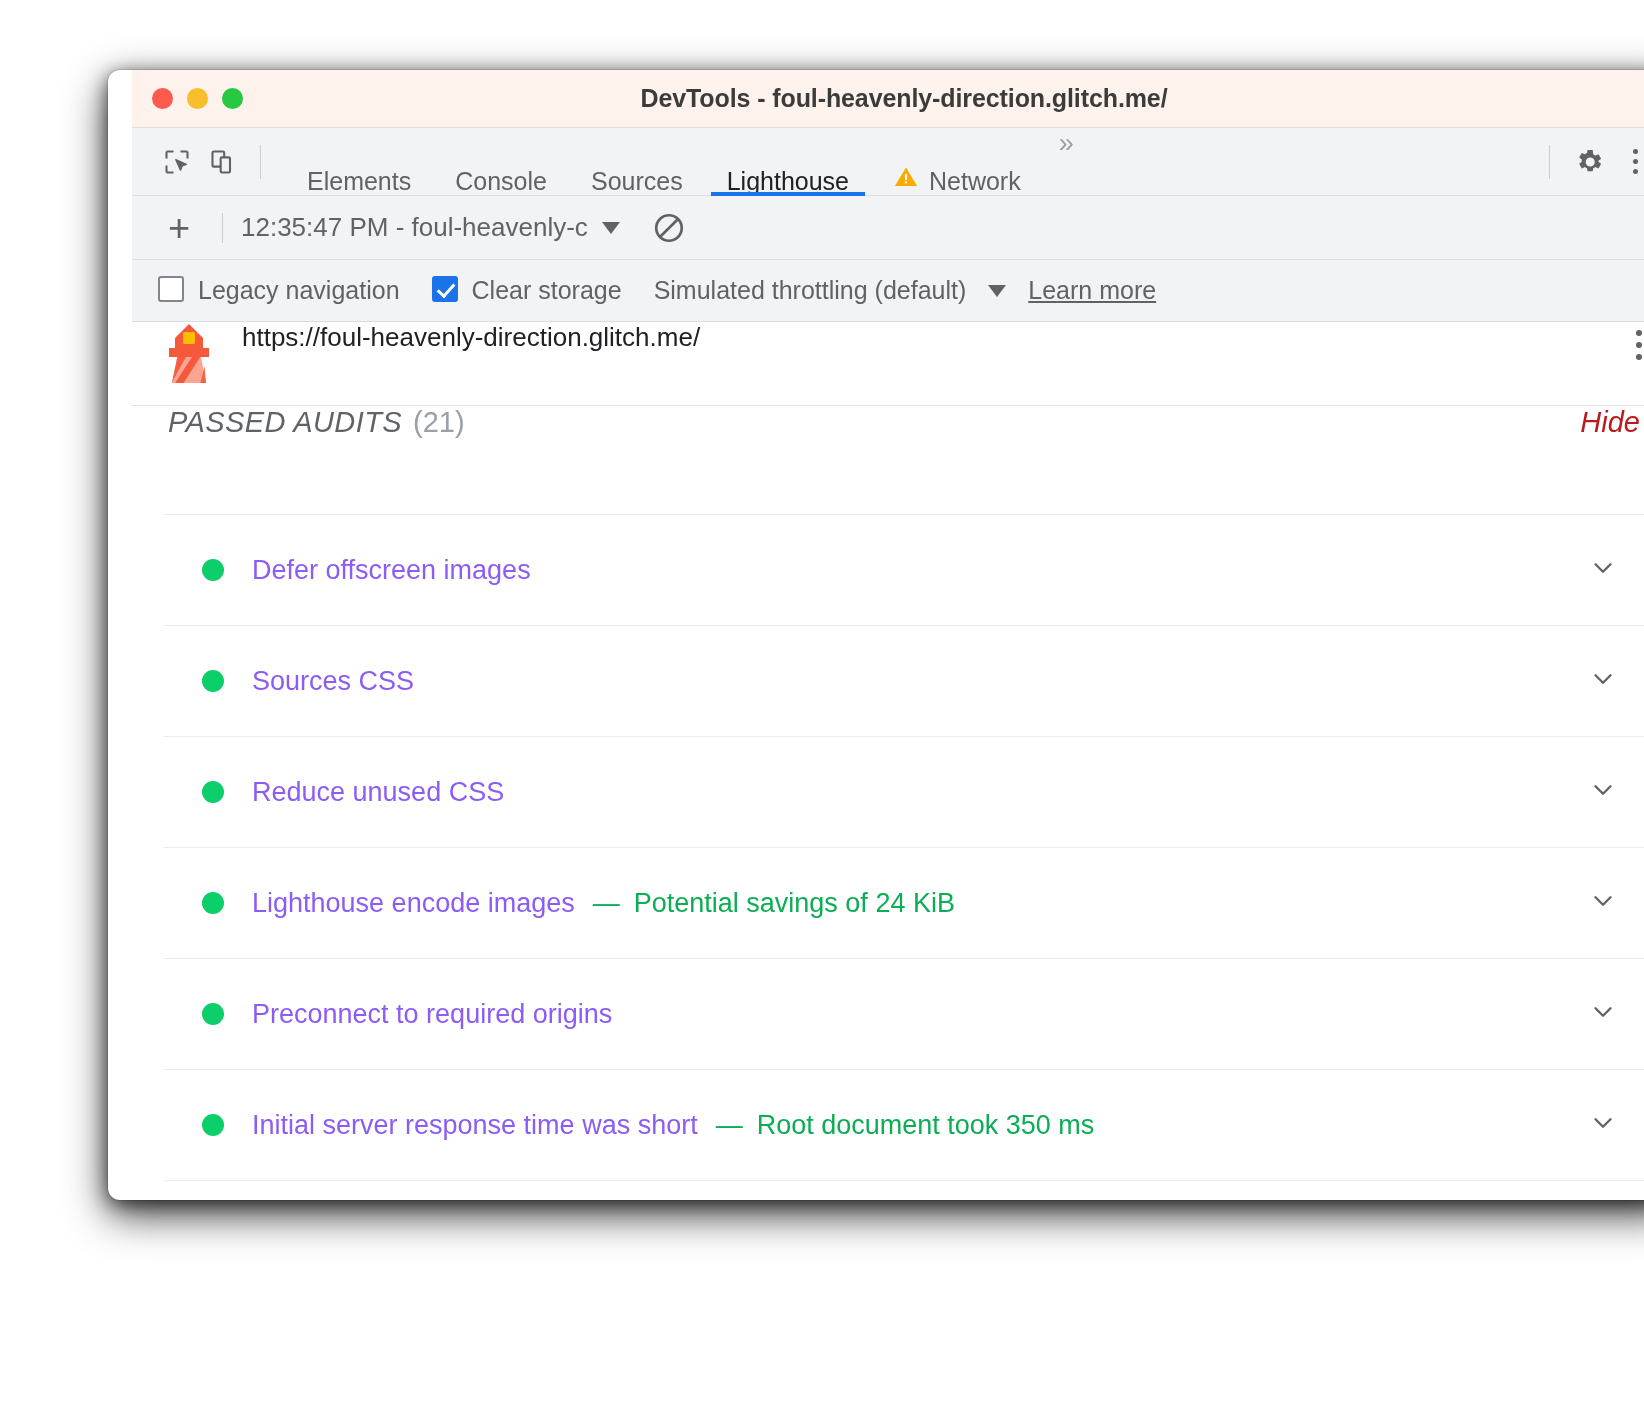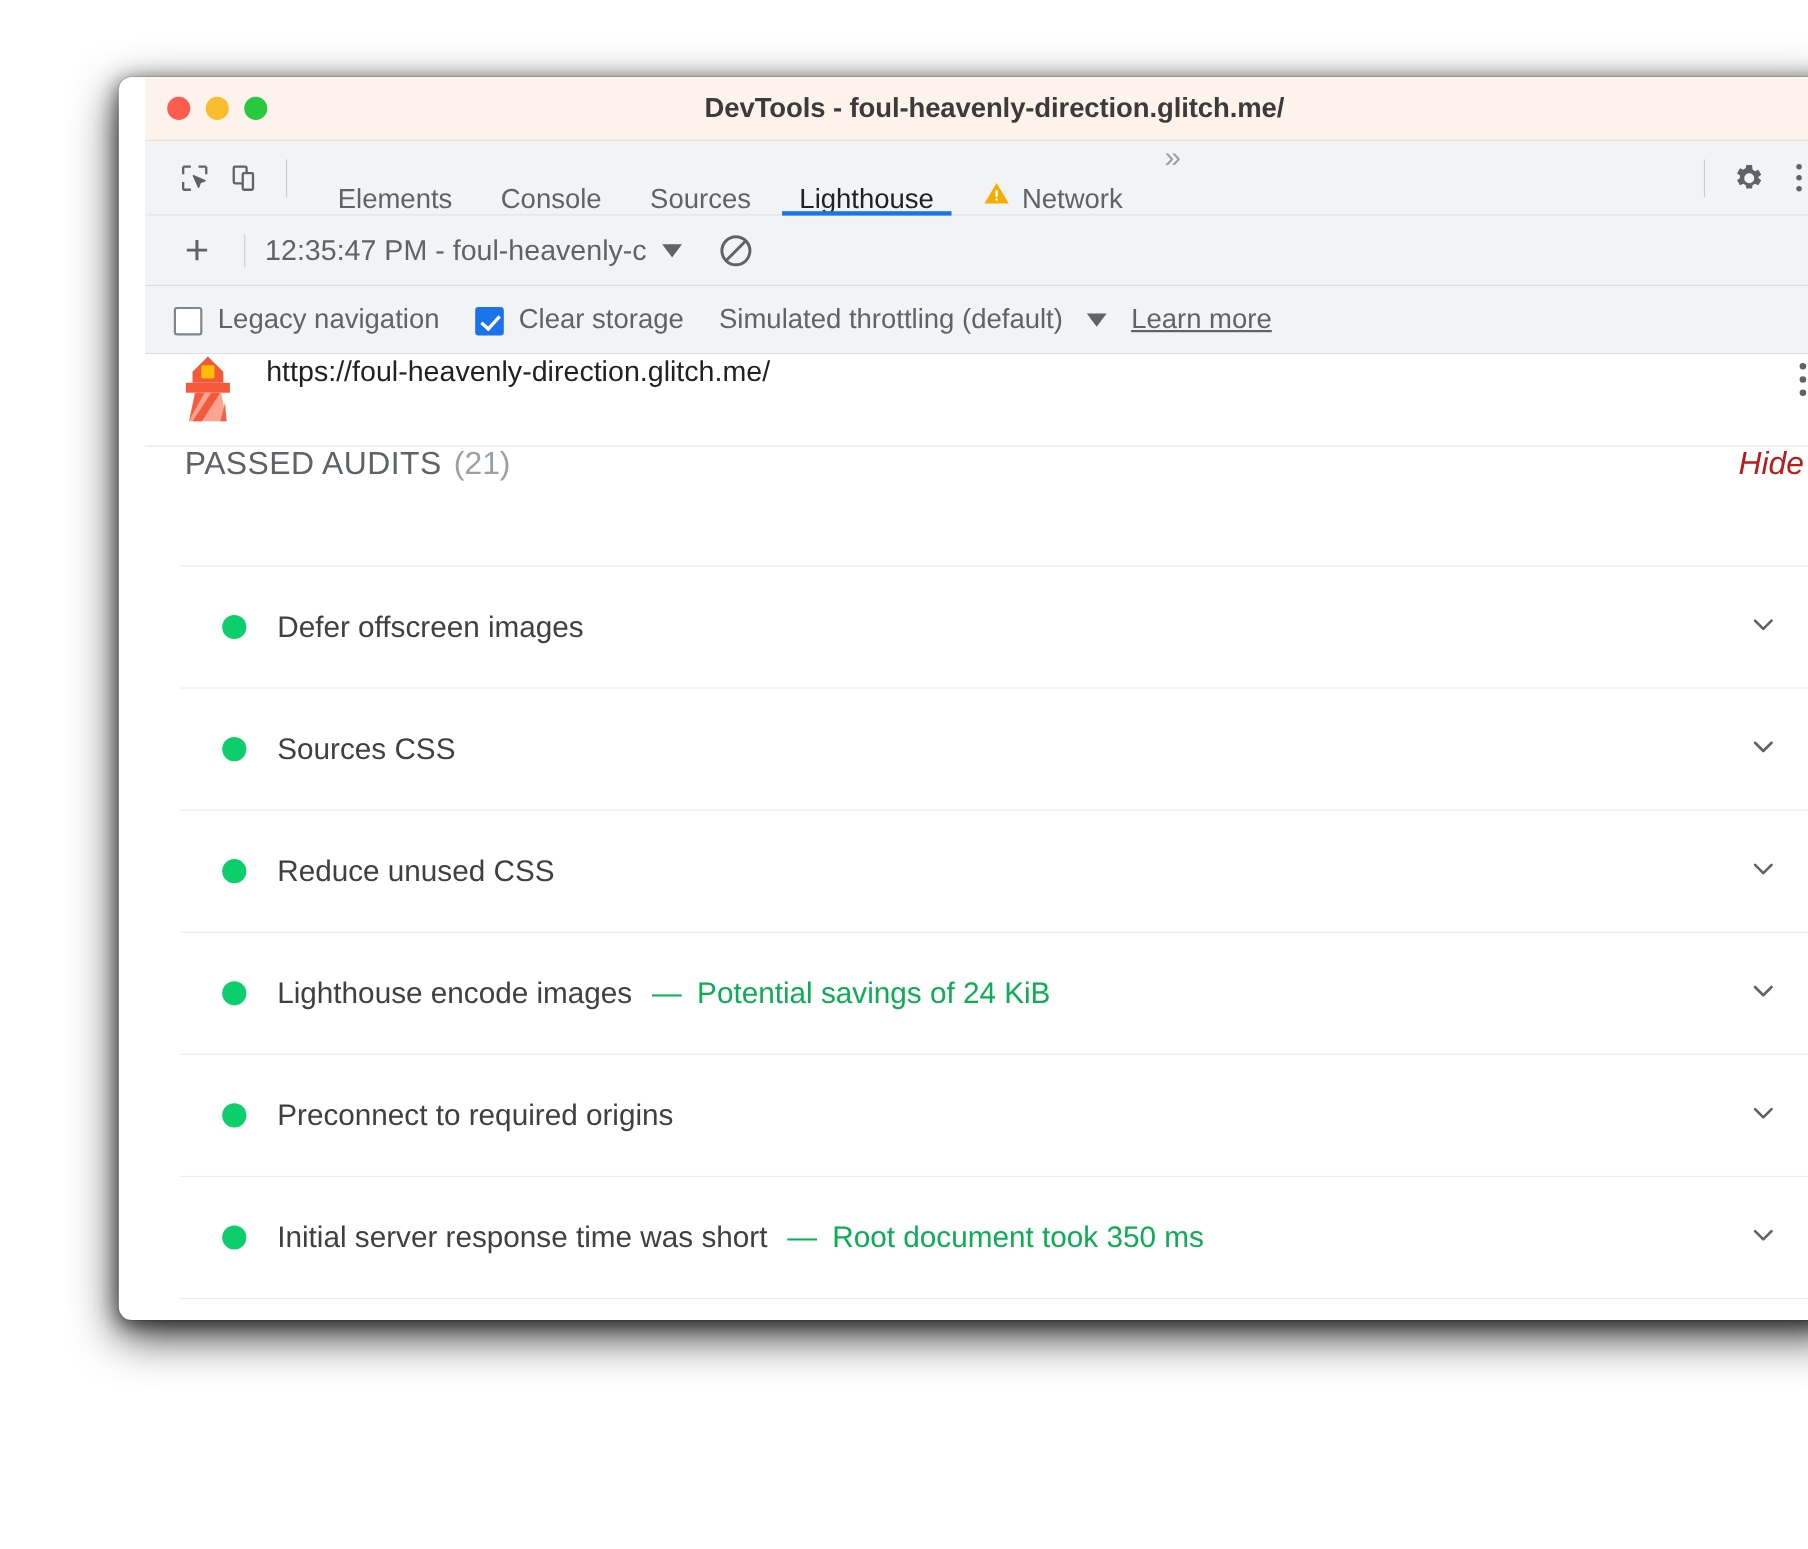--- a/index.html
+++ b/index.html
@@ -191,21 +191,21 @@
     background: #f1f3f4;
     border-bottom: 1px solid #dadce0;
     display: flex;
     align-items: center;
     padding-left: 26px;
     gap: 0;
     flex: 0 0 auto;
   }
   .chk-wrap {
     display: flex;
-    align-items: flex-end;
+    align-items: flex-start;
     gap: 14px;
     font-size: 25px;
     color: #5f6368;
     margin-right: 32px;
   }
   .chk {
     width: 26px; height: 26px;
     border: 2px solid #80868b;
     border-radius: 3px;
     background: #ffffff;
@@ -274,20 +274,21 @@
   .section-head {
     display: flex;
     align-items: baseline;
     height: 108px;
     padding: 0 4px 0 4px;
   }
   .sec-title {
     font-size: 29px;
     color: #5f6368;
     letter-spacing: 0.4px;
+    font-style: italic;
   }
   .sec-count {
     font-size: 29px;
     color: #9aa0a6;
     margin-left: 11px;
   }
   .hide-btn {
     margin-left: auto;
     font-size: 29px;
     color: #b91c1c;
@@ -304,21 +305,21 @@
   }
   .dot {
     width: 22px; height: 22px;
     border-radius: 50%;
     background: #0cce6b;
     flex: 0 0 auto;
     margin-right: 28px;
   }
   .audit-title {
     font-size: 27px;
-    color: #404040;
+    color: #8b5cf6;
   }
   .audit-dash {
     font-size: 27px;
     color: #0cad54;
     margin: 0 14px 0 18px;
   }
   .audit-sub {
     font-size: 27px;
     color: #0cad54;
   }

